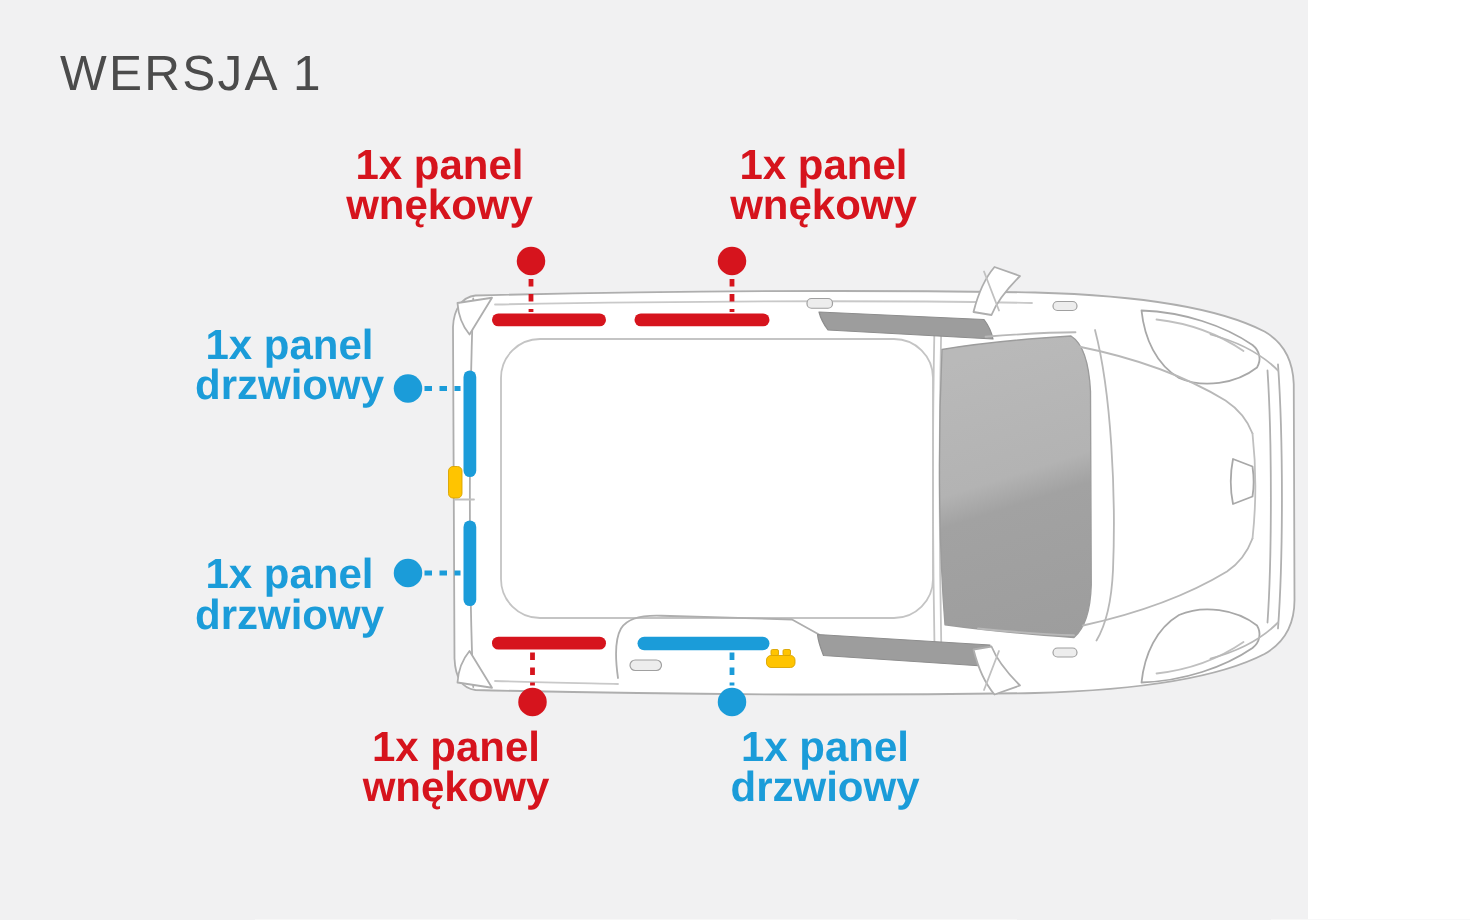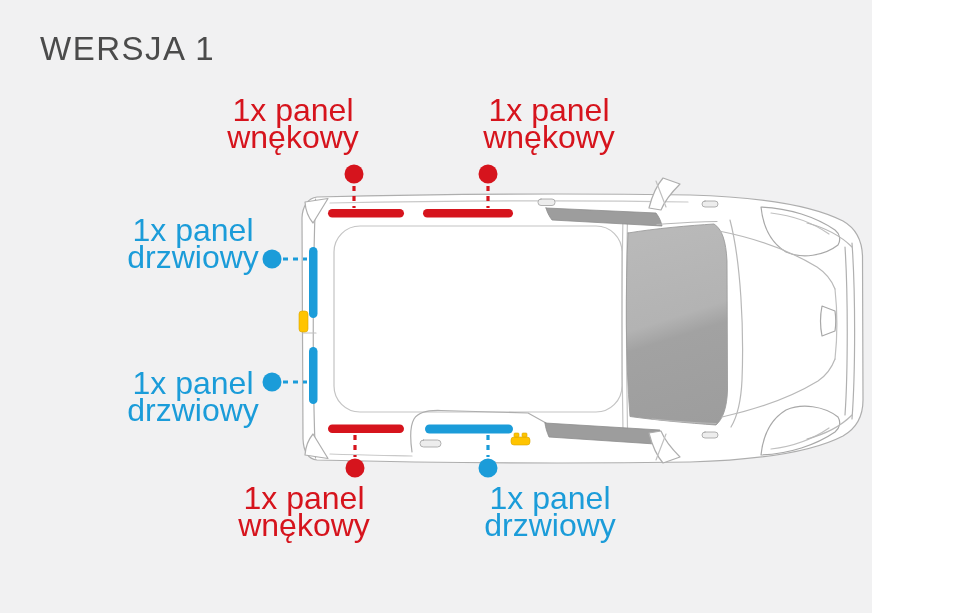--- a/index.html
+++ b/index.html
@@ -9,21 +9,21 @@
     font-family:"Liberation Sans", sans-serif;
   }
   .page-title {
     position:absolute; left:40px; top:30px;
     font-size:33px; font-weight:400; letter-spacing:1.5px; color:#4b4b4b;
     white-space:nowrap;
   }
   .van-svg { position:absolute; left:0; top:0; }
   .label {
     position:absolute; width:200px; text-align:center;
-    font-size:32px; font-weight:normal; line-height:26.5px; white-space:nowrap;
+    font-size:28px; font-weight:bold; line-height:26.5px; white-space:nowrap;
   }
   .label.red  { color: var(--red, #d6141d); }
   .label.blue { color: var(--blue, #1b9cd9); }
   .red-f    { fill: var(--red, #d6141d); }
   .blue-f   { fill: var(--blue, #1b9cd9); }
   .yellow-f { fill: var(--yellow, #ffc400); stroke:#d9a400; stroke-width:0.6; }
   .red-s    { stroke: var(--red, #d6141d); }
   .blue-s   { stroke: var(--blue, #1b9cd9); }
   .footnote {
     position:absolute; left:962px; top:613px; width:613px; height:14px;

